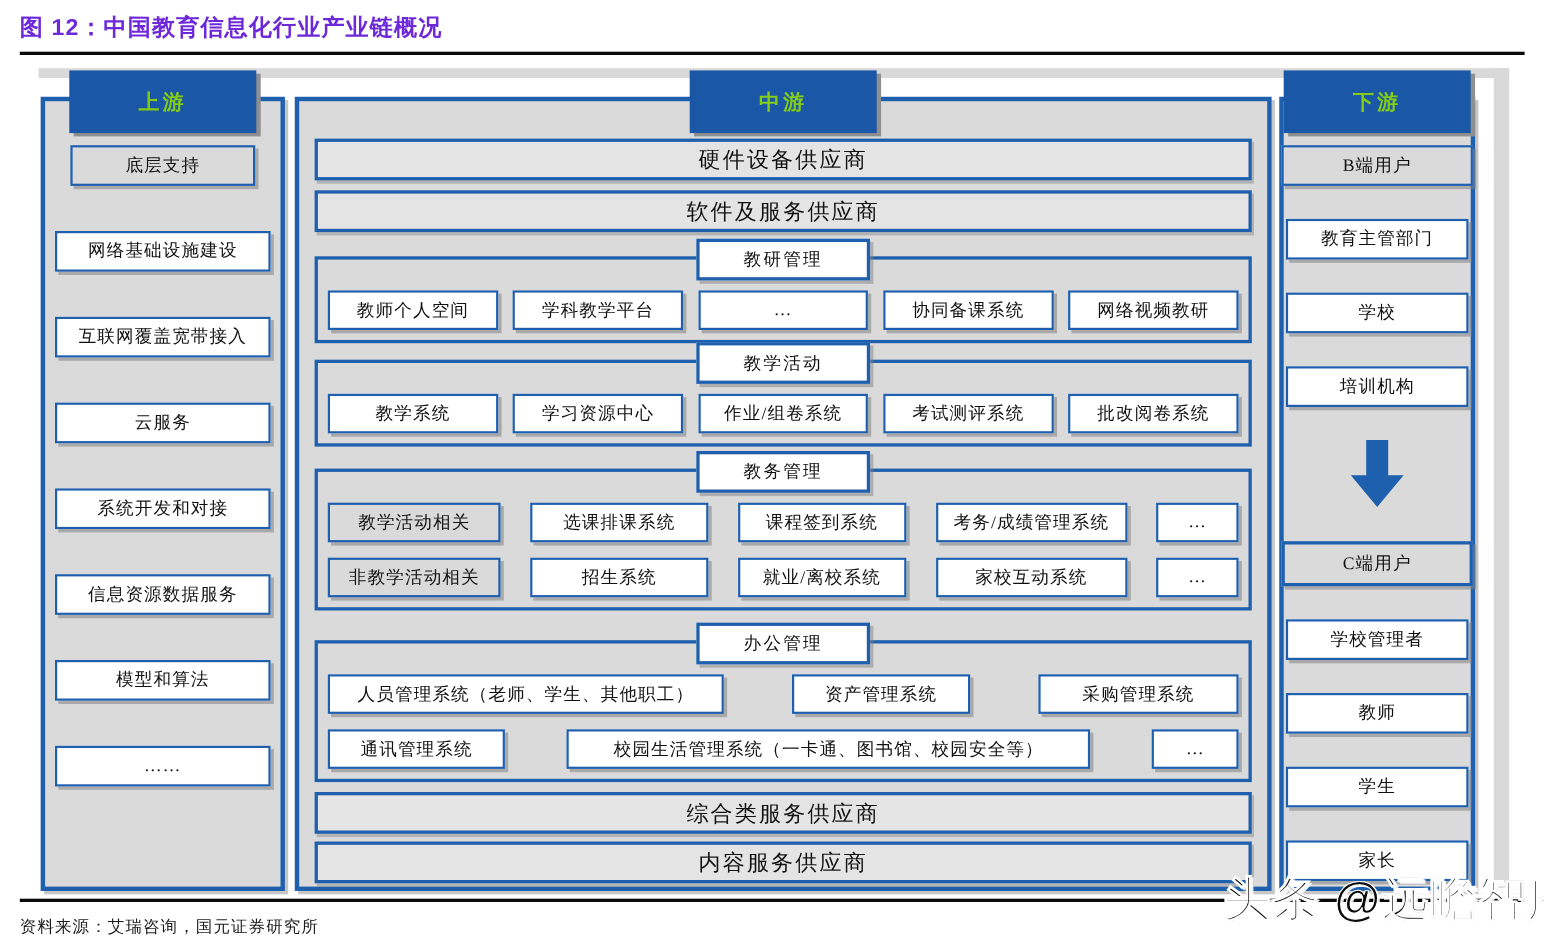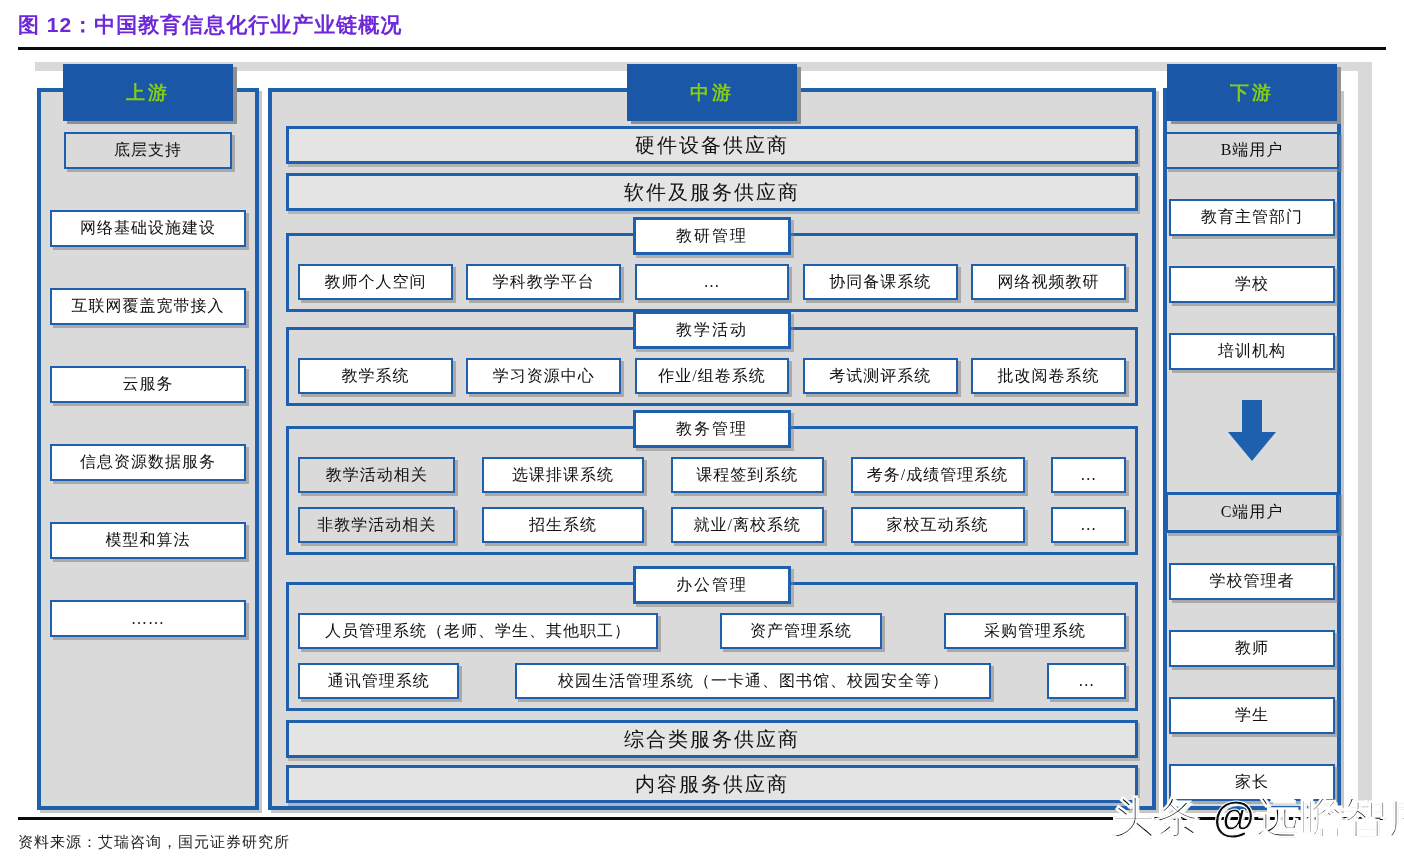--- a/index.html
+++ b/index.html
@@ -97,20 +97,21 @@
 
   <div class="cols">
 
     <div class="col col-left">
       <div class="tab">上游</div>
       <div class="vstack">
         <div class="bx shaded cat">底层支持</div>
         <div class="bx item">网络基础设施建设</div>
         <div class="bx item">互联网覆盖宽带接入</div>
         <div class="bx item">云服务</div>
+        <div class="bx item">系统开发和对接</div>
         <div class="bx item">信息资源数据服务</div>
         <div class="bx item">模型和算法</div>
         <div class="bx item">……</div>
       </div>
     </div>
 
     <div class="col col-mid">
       <div class="tab">中游</div>
 
       <div class="wide mt34">硬件设备供应商</div>

